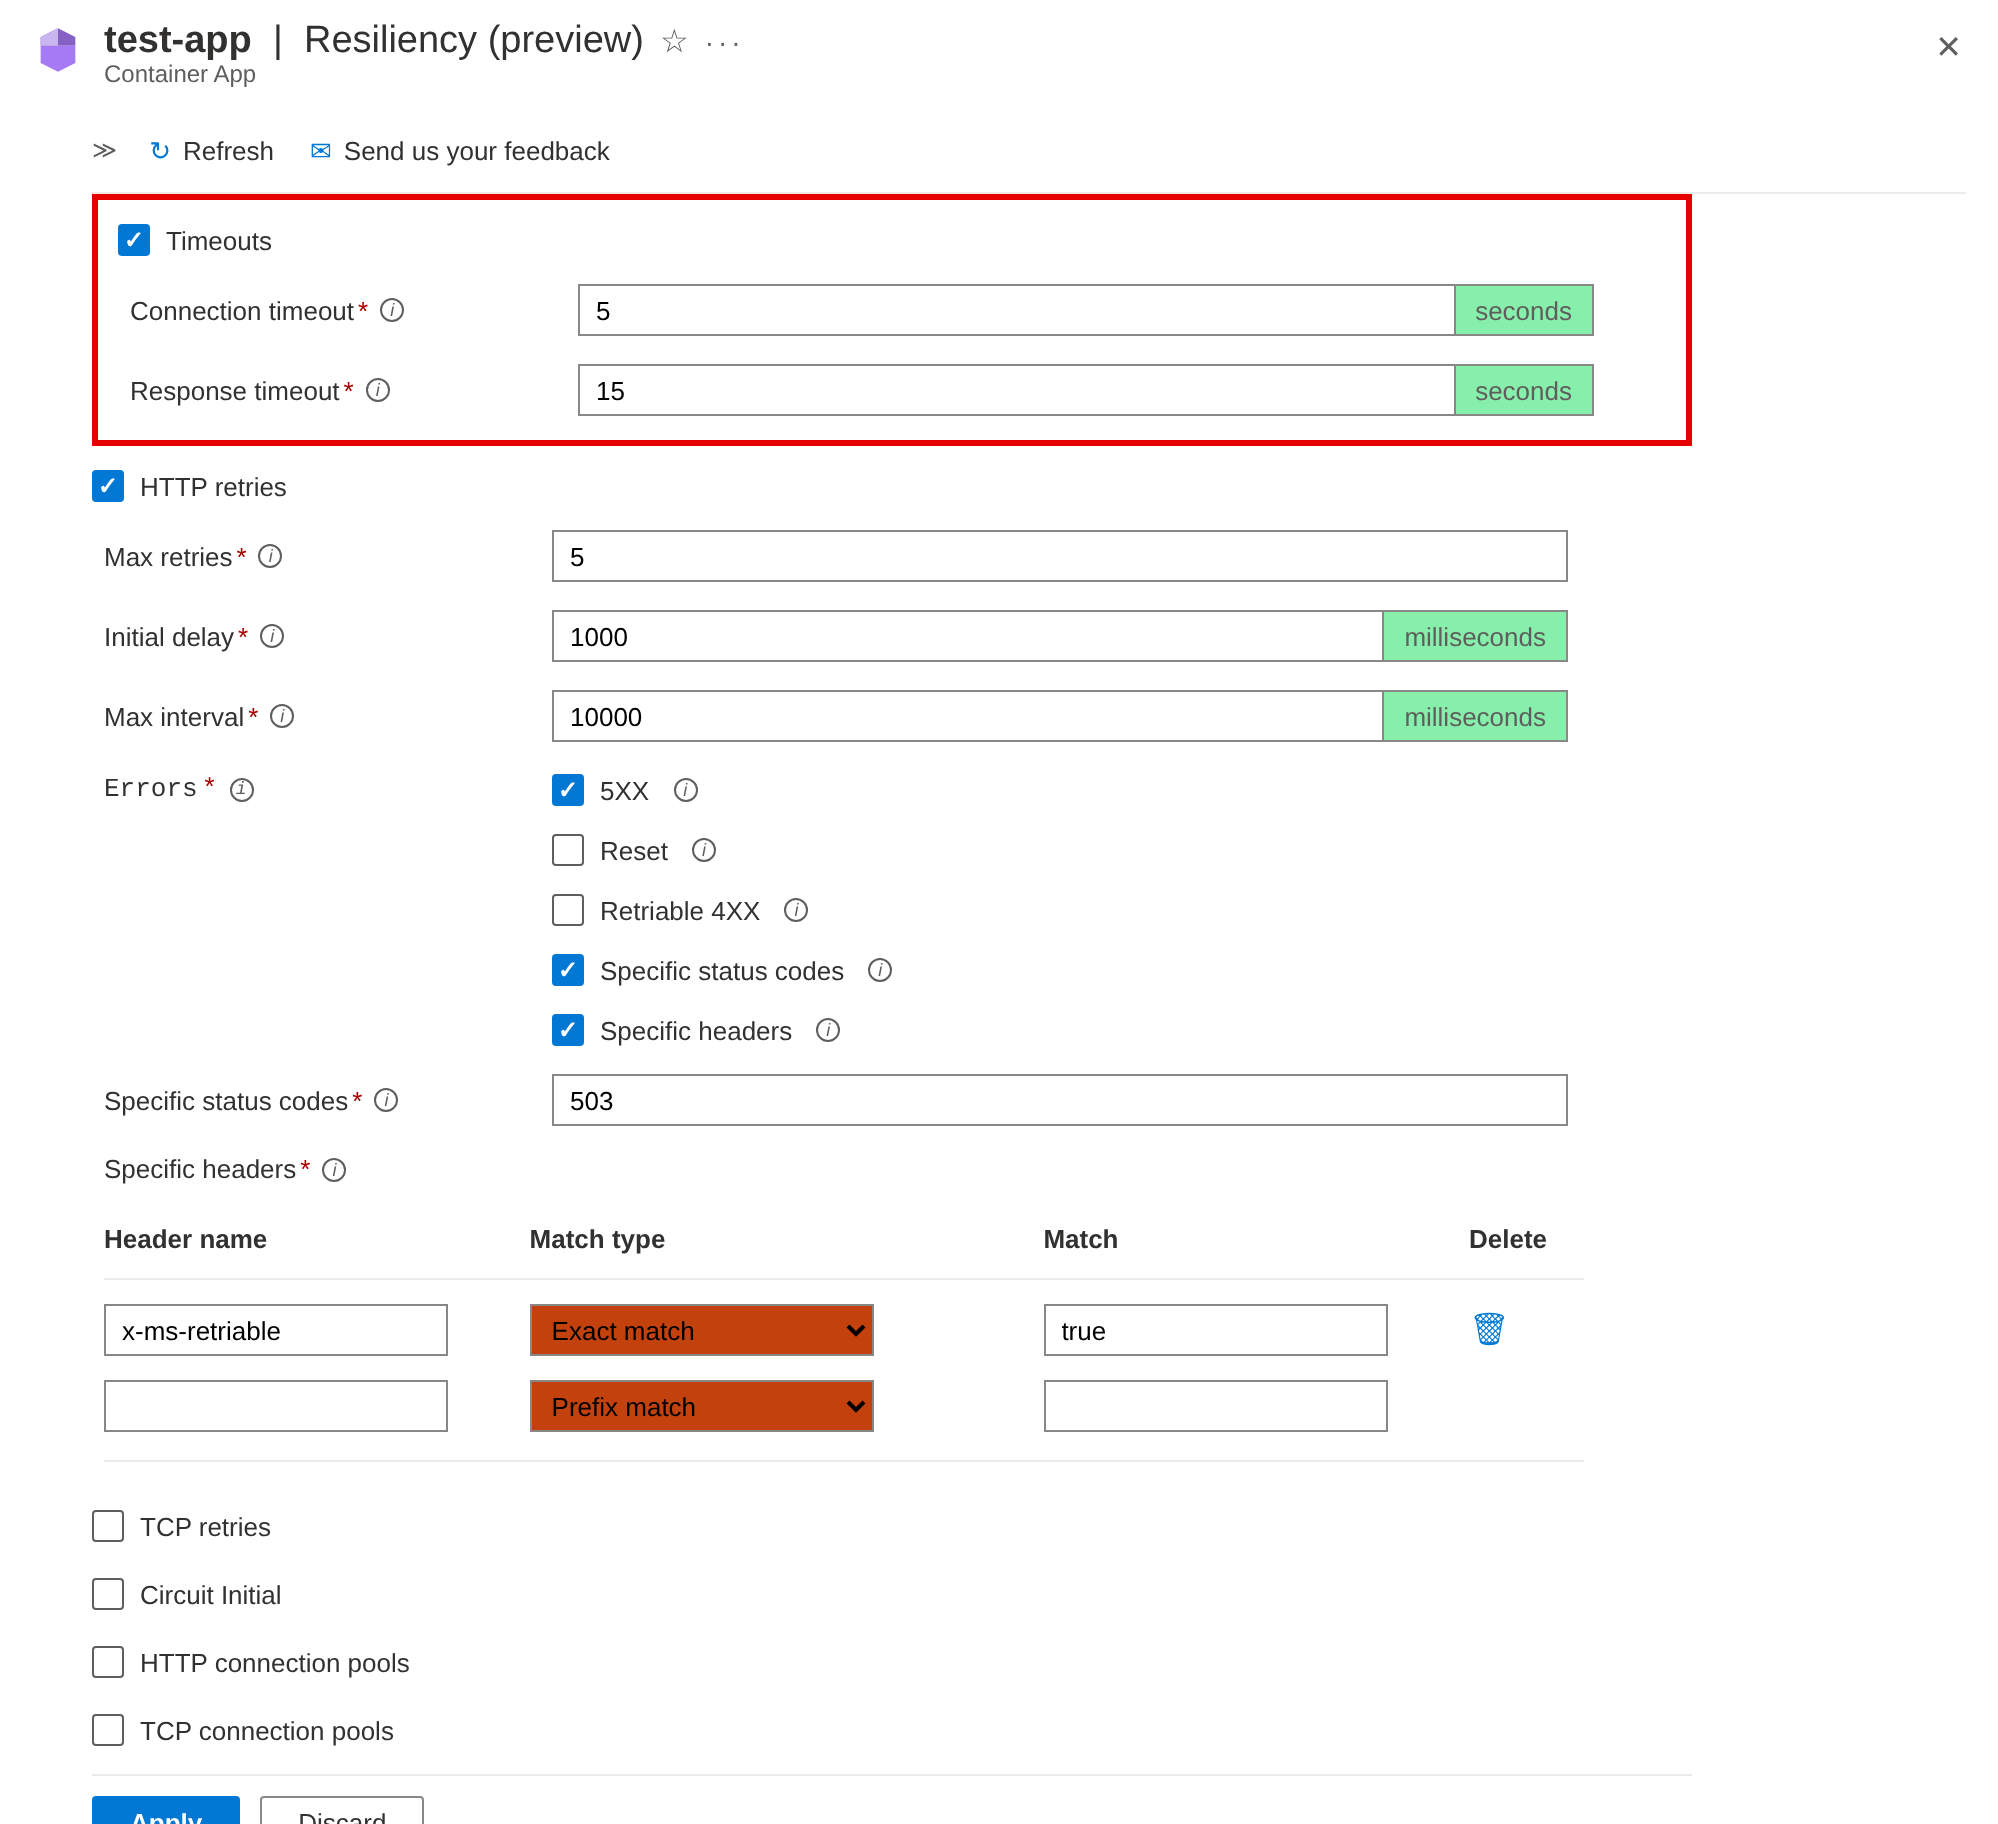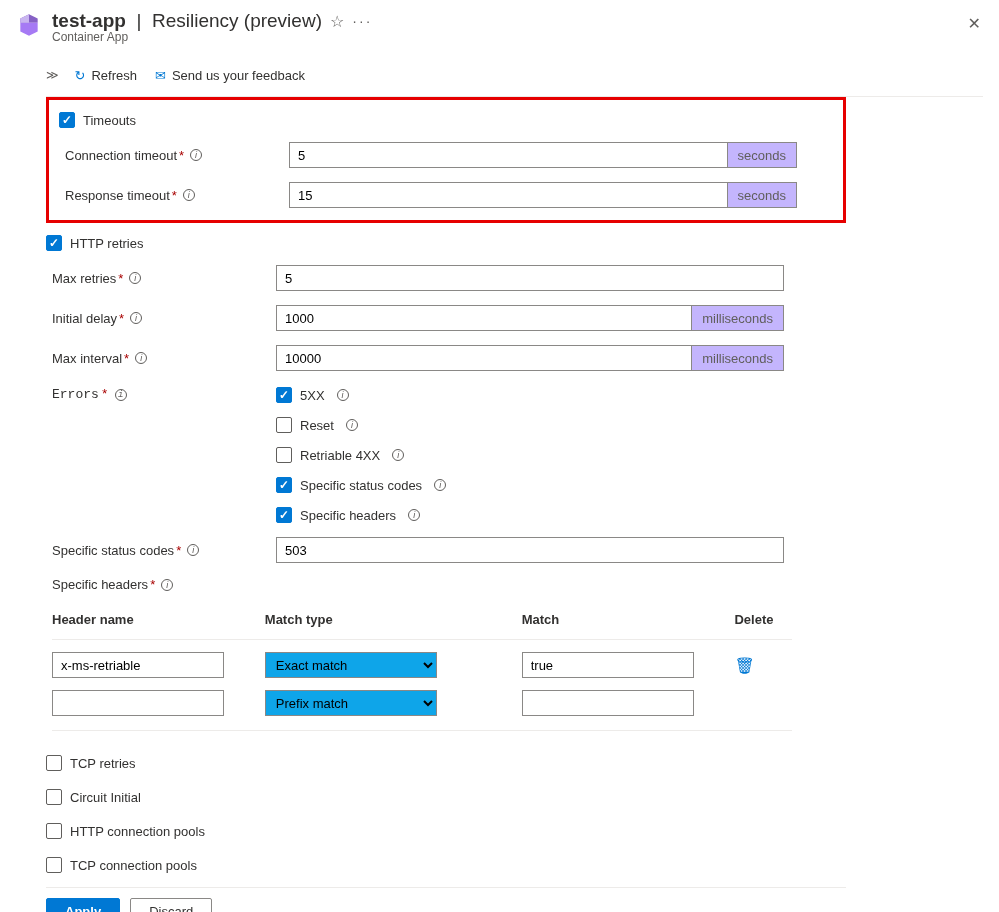--- a/index.html
+++ b/index.html
@@ -26,24 +26,24 @@
   .chk.checked { background:#0078d4; border-color:#0078d4;}
   .chk.checked::after { content:"✓"; color:#fff; font-size:12px; font-weight:700; line-height:1;}
   .lbl { font-size:13px; color:#323130;}
   .form-row { display:flex; align-items:center; margin-top:14px; margin-left:6px;}
   .form-row .flabel { width:224px; font-size:13px; color:#323130; display:flex; align-items:center; gap:2px;}
   .req { color:#a80000;}
   .info-ic { width:12px; height:12px; border:1px solid #605e5c; border-radius:50%; display:inline-flex; align-items:center; justify-content:center; font-size:9px; color:#605e5c; margin-left:4px; cursor:pointer;}
   .info-ic::before { content:"i"; font-style:italic;}
   .input-wrap { display:flex; width:508px;}
   .txt { height:26px; border:1px solid #8a8886; padding:2px 8px; font-size:13px; font-family:inherit; background:#fff;}
-  .unit { height:26px; border:1px solid #8a8886; border-left:none; background:#c4b5fd; padding:2px 10px; font-size:13px; display:flex; align-items:center; color:#605e5c;}
+  .unit { height:26px; border:1px solid #8a8886; border-left:none; background:#86efac; padding:2px 10px; font-size:13px; display:flex; align-items:center; color:#605e5c;}
   .section-block { margin-top:12px;}
   .chk-col { display:flex; flex-direction:column; gap:14px; margin-top:2px;}
-  .sel { height:26px; border:1px solid #8a8886; padding:2px 6px; font-size:13px; font-family:inherit; background:#0ea5e9; width:172px;}
+  .sel { height:26px; border:1px solid #8a8886; padding:2px 6px; font-size:13px; font-family:inherit; background:#c2410c; width:172px;}
   .tbl { margin:10px 0 0 6px; width:740px; border-bottom:1px solid #edebe9; padding-bottom:14px;}
   .tbl-hdr { display:flex; gap:0; font-weight:600; font-size:13px; color:#323130; padding:10px 0 12px 0; border-bottom:1px solid #edebe9;}
   .tbl-row { display:flex; align-items:center; gap:0; margin-top:12px;}
   .col-name { width:222px;}
   .col-match { width:268px;}
   .col-val { width:222px;}
   .col-del { width:60px; text-align:left;}
   .tbl-input { height:26px; border:1px solid #8a8886; padding:2px 8px; font-size:13px; width:172px; background:#fff;}
   .trash { color:#0078d4; font-size:16px; cursor:pointer;}
   .footer-section { margin-top:18px; display:flex; flex-direction:column; gap:12px;}

